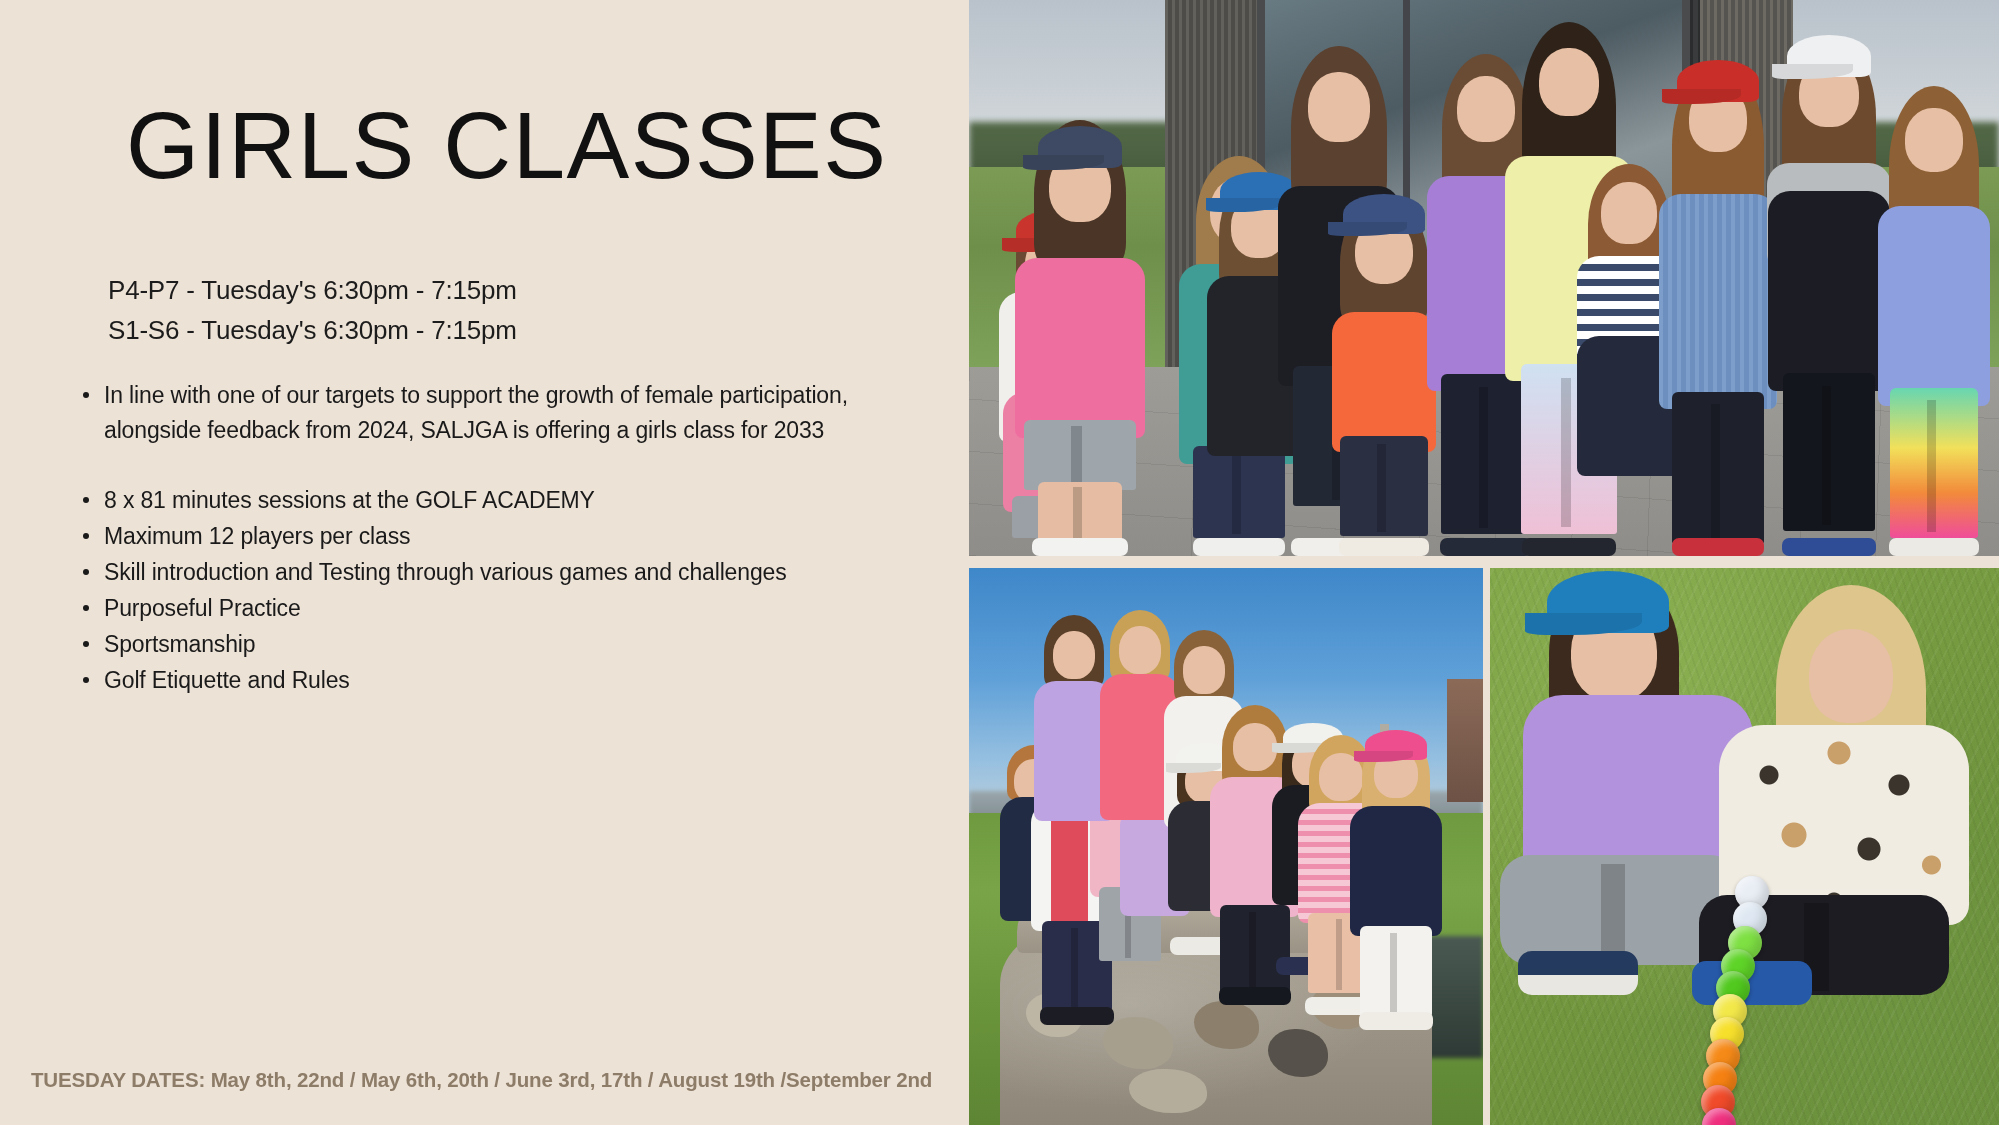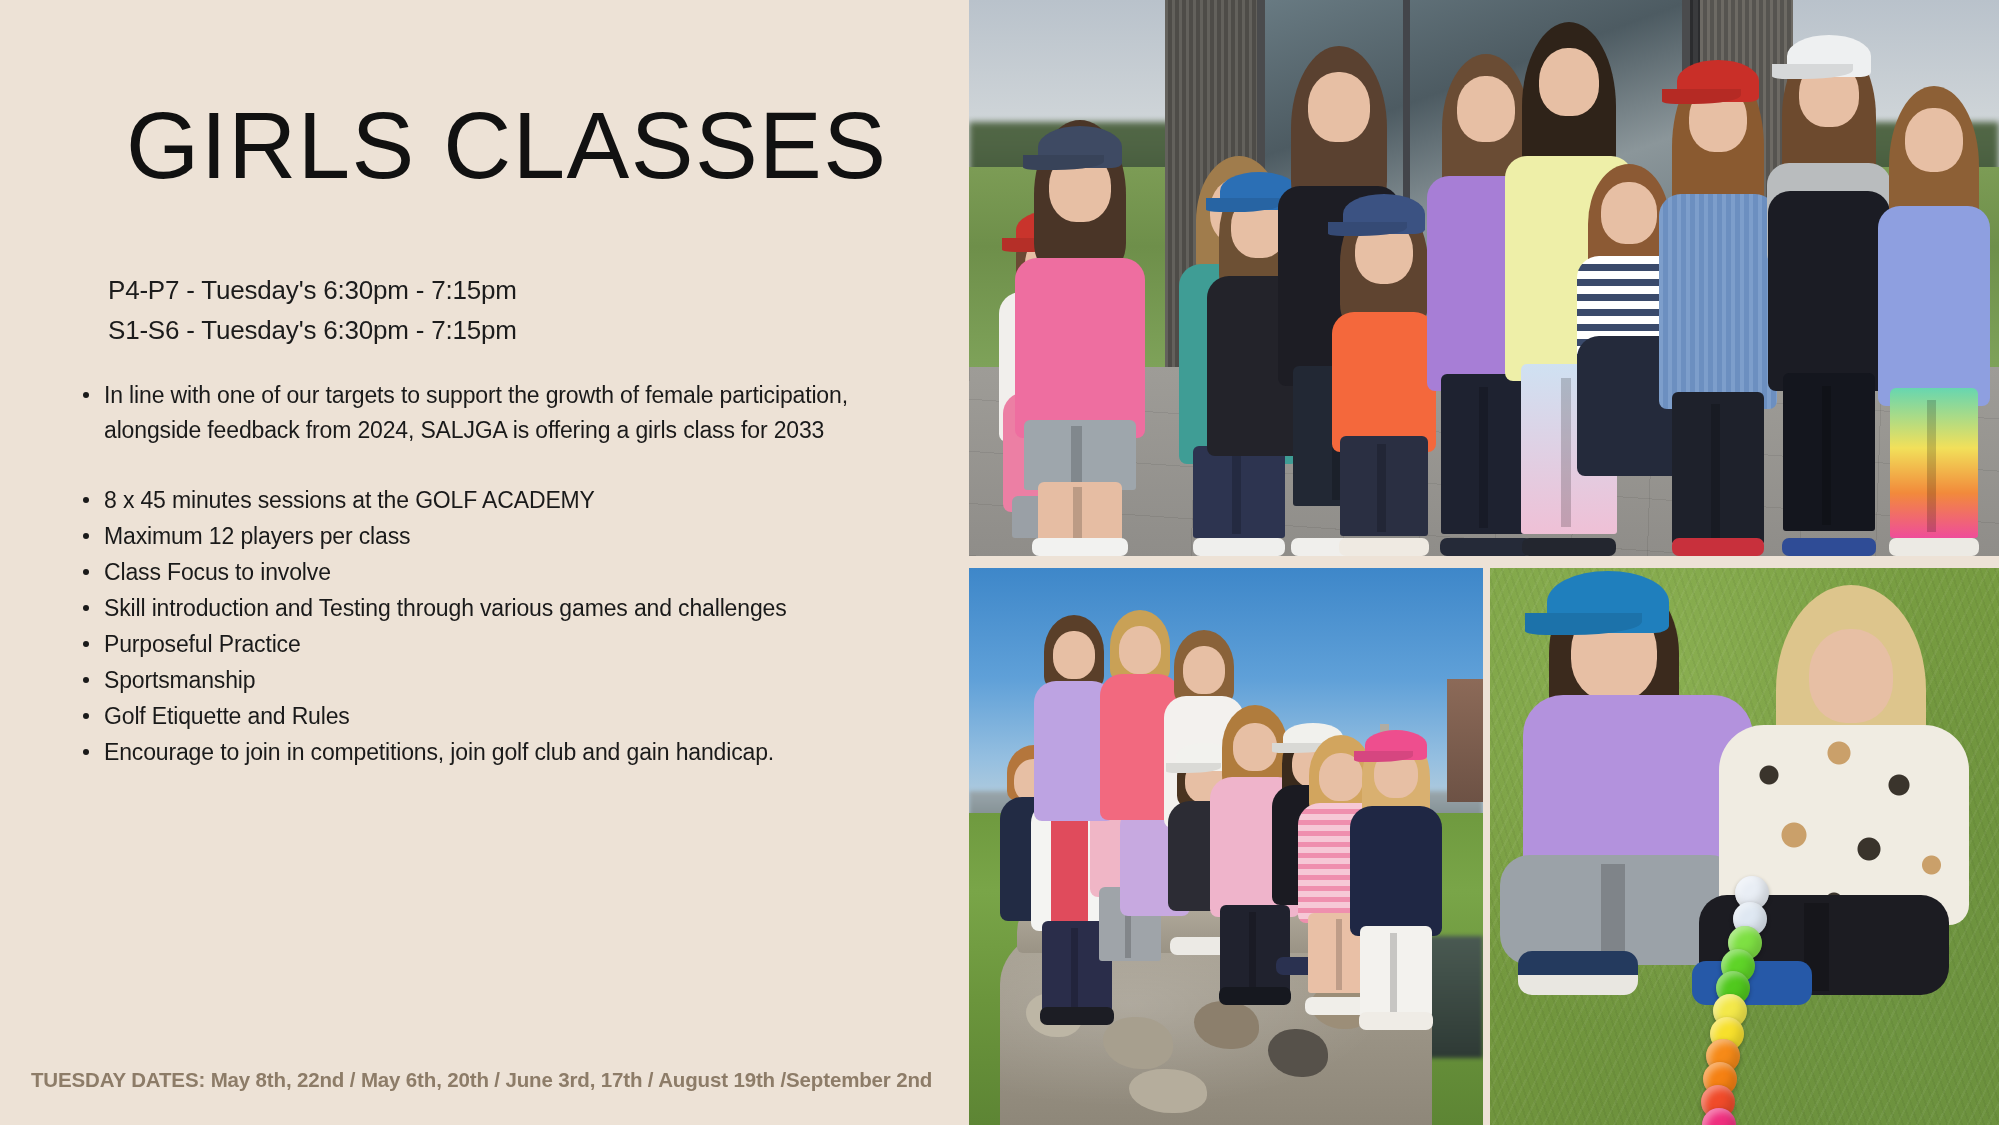--- a/index.html
+++ b/index.html
@@ -225,49 +225,41 @@
           <span class="dot"></span>
           <span>In line with one of our targets to support the growth of female participation, alongside feedback from 2024, SALJGA is offering a girls class for 2033</span>
         </li>
       </ul>
     </div>
 
     <div class="detail-list">
       <ul>
         <li>
           <span class="dot"></span>
-          <span>8 x 45 minutes sessions at the GOLF ACADEMY</span>
+          <span>8 x 81 minutes sessions at the GOLF ACADEMY</span>
         </li>
         <li>
           <span class="dot"></span>
           <span>Maximum 12 players per class</span>
         </li>
         <li>
           <span class="dot"></span>
-          <span>Class Focus to involve</span>
-        </li>
-        <li>
-          <span class="dot"></span>
           <span>Skill introduction and Testing through various games and challenges</span>
         </li>
         <li>
           <span class="dot"></span>
           <span>Purposeful Practice</span>
         </li>
         <li>
           <span class="dot"></span>
           <span>Sportsmanship</span>
         </li>
         <li>
           <span class="dot"></span>
           <span>Golf Etiquette and Rules</span>
-        </li>
-        <li>
-          <span class="dot"></span>
-          <span>Encourage to join in competitions, join golf club and gain handicap.</span>
         </li>
       </ul>
     </div>
 
     <div class="footer-dates">
       <div class="footer-line">TUESDAY DATES: May 8th, 22nd / May 6th, 20th / June 3rd, 17th / August 19th /September 2nd</div>
     </div>
 
   </div>
 

